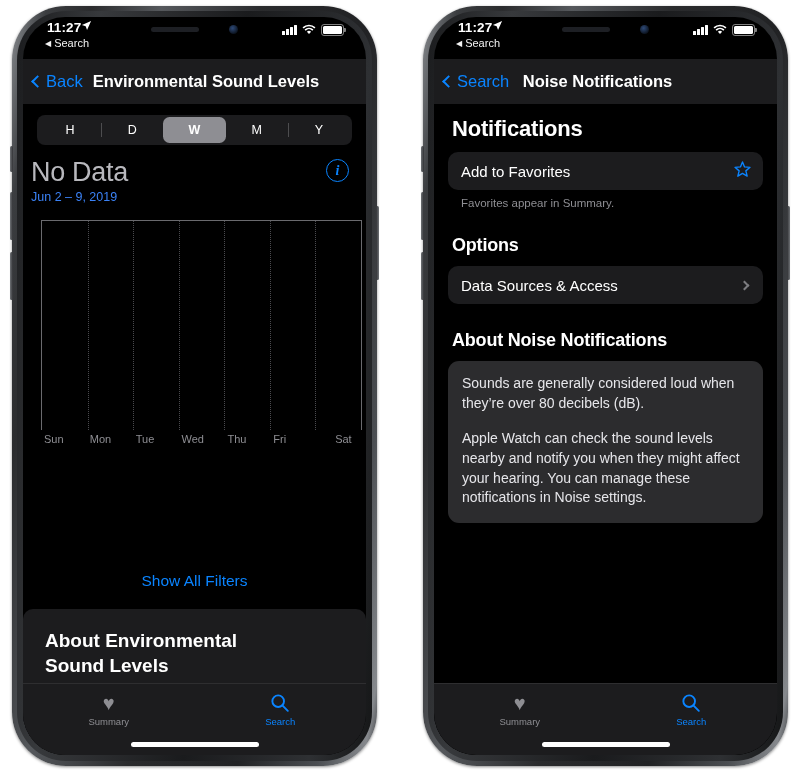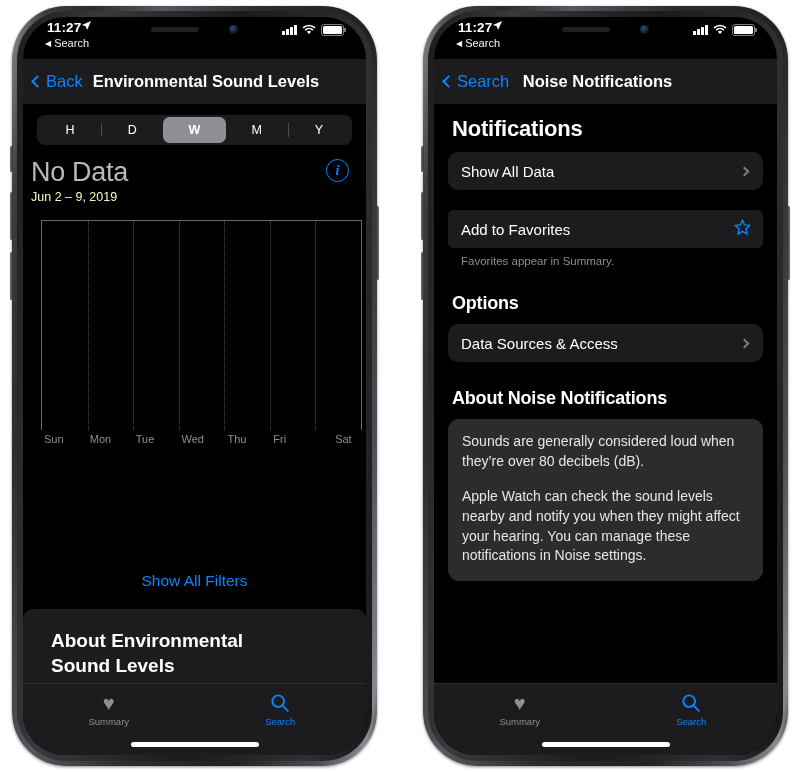--- a/index.html
+++ b/index.html
@@ -133,21 +133,21 @@
   .seg-item.active { background: #8e8e93; font-weight: 600; }
   .seg-item + .seg-item::before {
     content: ""; position: absolute; left: 0; top: 6px; bottom: 6px;
     width: 1px; background: rgba(255,255,255,.22);
   }
   .seg-item.active::before, .seg-item.active + .seg-item::before { display: none; }
 
   
   .chart-head { padding: 12px 8px 0; position: relative; }
   .nodata { font-size: 27px; color: #b8b8bd; font-weight: 400; letter-spacing: -.3px; }
-  .daterange { font-size: 12.5px; color: #fef9c3; margin-top: 2px; }
+  .daterange { font-size: 12.5px; color: #3b82f6; margin-top: 2px; }
   .info-btn {
     position: absolute; right: 17px; top: 14px;
     width: 23px; height: 23px; border-radius: 50%;
     border: 1.7px solid #0a84ff; color: #0a84ff;
     display: flex; align-items: center; justify-content: center;
     font-size: 14px; font-family: "Liberation Serif", serif; font-style: italic; font-weight: 700;
   }
 
   
   .plot-wrap { margin: 16px 4px 0 18px; position: relative; }
@@ -171,21 +171,21 @@
   .filters-link {
     position: absolute; left: 0; right: 0; top: 468px;
     text-align: center; color: #0a84ff; font-size: 15.5px; font-weight: 500;
   }
 
   
   .about-card {
     position: absolute; left: 0; right: 0; top: 505px; bottom: 0;
     background: #1c1c1e;
     border-top-left-radius: 10px; border-top-right-radius: 10px;
-    padding: 20px 28px 0;
+    padding: 20px 22px 0;
   }
   .about-card h2 {
     font-size: 19px; font-weight: 700; color: #fff; line-height: 1.3;
   }
 
   
   .scroll { position: absolute; inset: 0; padding: 0 14px; }
   .sect-title {
     font-size: 22px; font-weight: 700; color: #fff;
     margin: 12px 0 10px 4px; letter-spacing: -.2px;
@@ -412,24 +412,20 @@
           <span>Search</span>
         </div>
         <div class="nav-title centered">Noise Notifications</div>
       </div>
 
       <div class="body">
         <div class="scroll">
 
           <div class="sect-title">Notifications</div>
 
-          <div class="row">
-            <span class="label">Show All Data</span>
-            <span class="chev-r"></span>
-          </div>
 
           <div class="row">
             <span class="label">Add to Favorites</span>
             <span class="star">
               <svg width="19" height="19" viewBox="0 0 22 22">
                 <path d="M11 2.2 13.4 8l6.3.5-4.8 4.1 1.5 6.1L11 15.5 5.6 18.7l1.5-6.1L2.3 8.5 8.6 8z" fill="none" stroke="#0a84ff" stroke-width="1.6" stroke-linejoin="round"></path>
               </svg>
             </span>
           </div>
 

